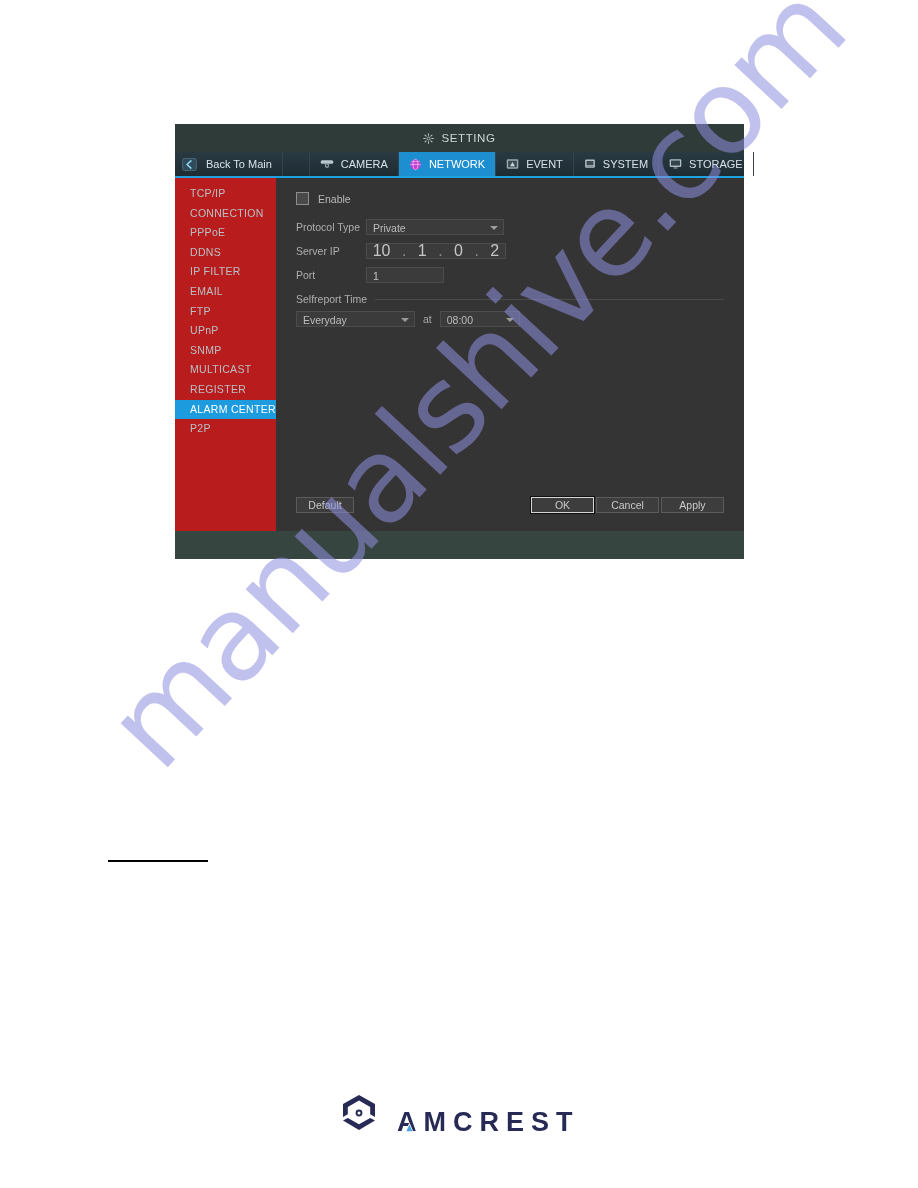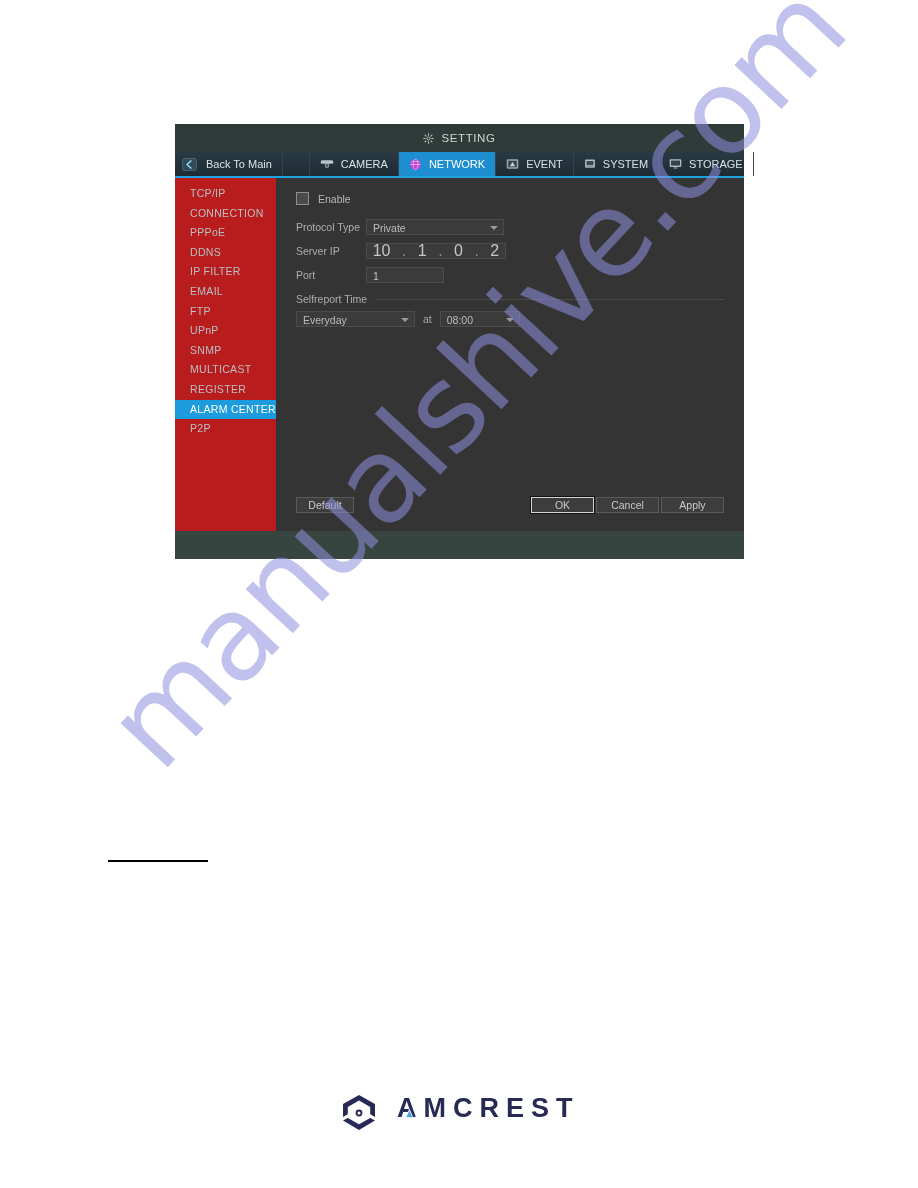--- a/index.html
+++ b/index.html
@@ -266,21 +266,21 @@
     height: 2px;
     background: #000000;
     z-index: 3;
   }
 
   
   #amcrest-logo {
     position: absolute;
     left: 337px; top: 1092px;
     display: flex;
-    align-items: flex-start;
+    align-items: flex-end;
     z-index: 3;
   }
   #amcrest-wordmark {
     margin-left: 16px;
     display: flex;
     align-items: center;
   }
 </style>
 </head>
 <body>

